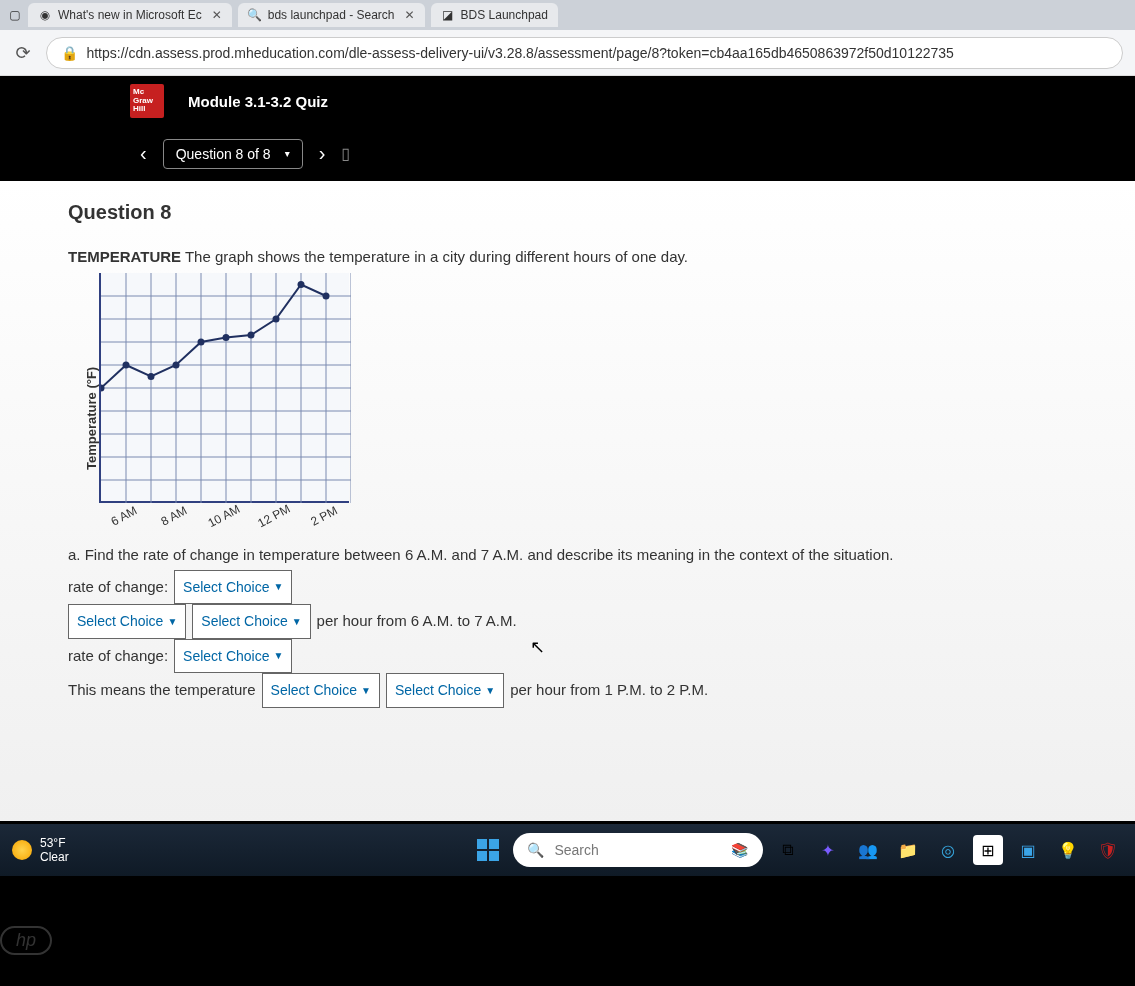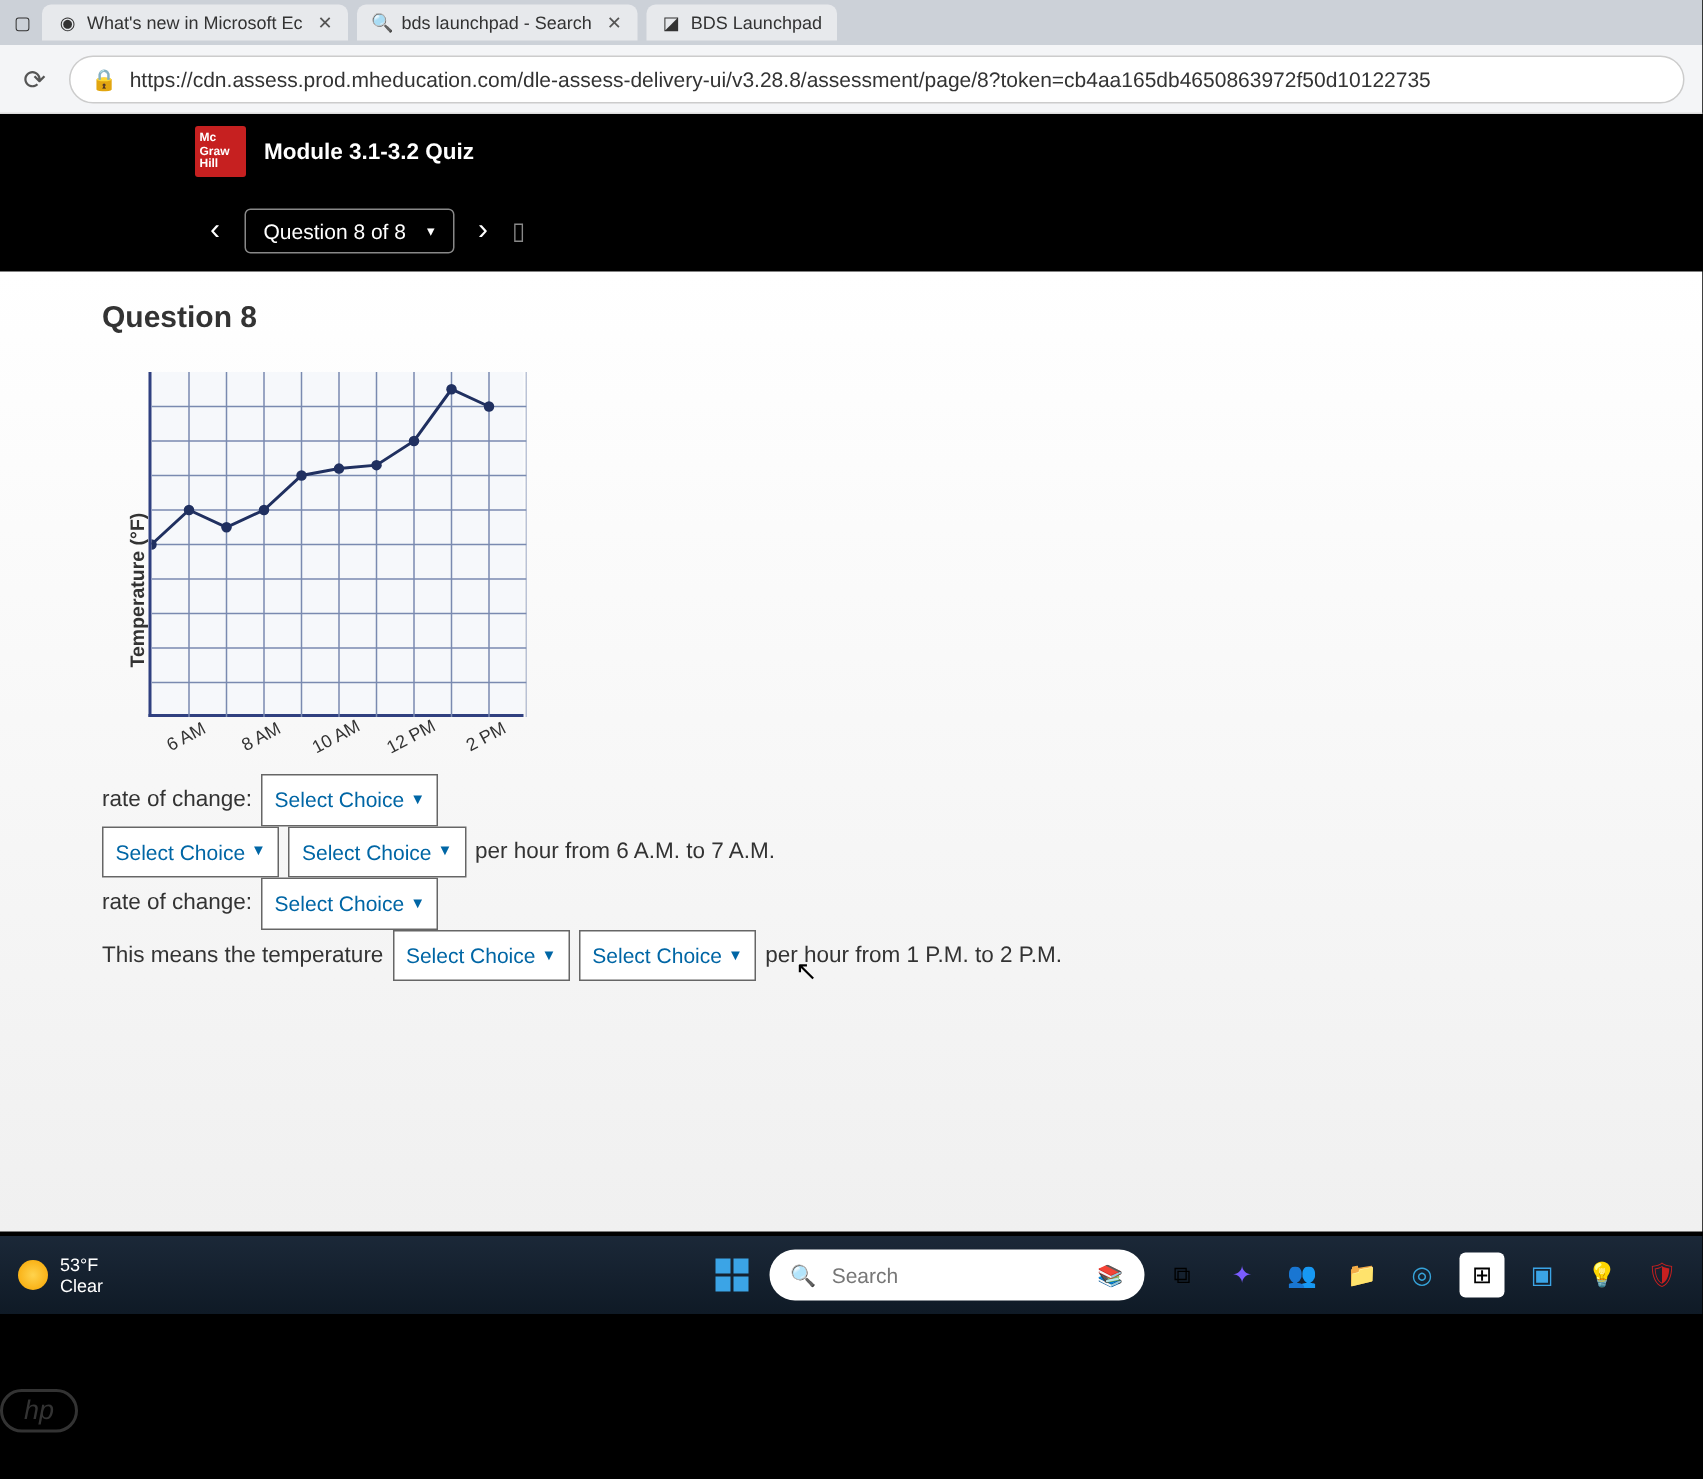--- a/index.html
+++ b/index.html
@@ -10,21 +10,21 @@
   .tabbar .tab { background:#e7e9ec; border-radius:6px 6px 0 0; padding:4px 10px; display:flex; align-items:center; gap:6px; height:24px; }
   .tabbar .tab .close { color:#555; font-size:12px; margin-left:4px; }
   .tabbar .ico { width:14px; height:14px; display:inline-flex; align-items:center; justify-content:center; }
   
   .addressbar { background:#f4f5f7; height:46px; display:flex; align-items:center; padding:0 12px; gap:12px; border-bottom:1px solid #ddd; }
   .addressbar .nav-ico { color:#555; font-size:18px; width:22px; text-align:center; }
   .omnibox { flex:1; background:#fff; border:1px solid #ccc; border-radius:20px; height:32px; display:flex; align-items:center; padding:0 14px; font-size:14px; color:#333; overflow:hidden; white-space:nowrap; }
   .omnibox .lock { margin-right:8px; color:#555; }
   
   
-  .app-header { background:#000; color:#fff; height:50px; display:flex; align-items:center; padding:0 24px 0 130px; gap:12px; font-size:15px; font-weight:bold; }
+  .app-header { background:#000; color:#fff; height:50px; display:flex; align-items:center; padding:0 24px 0 130px; gap:24px; font-size:15px; font-weight:bold; }
   .logo { width:34px; height:34px; background:#c62020; color:#fff; font-size:8px; line-height:1.1; display:flex; flex-direction:column; justify-content:center; padding:2px 3px; border-radius:2px; }
   
   .qnav { background:#000; color:#fff; height:55px; display:flex; align-items:center; padding:0 24px 0 140px; gap:16px; font-size:14px; }
   .qnav .arrow { font-size:20px; color:#fff; cursor:pointer; }
   .qnav .qbox { border:1px solid #888; border-radius:4px; padding:6px 12px; display:flex; align-items:center; gap:10px; }
   .qnav .qbox .caret { font-size:10px; margin-left:4px; }
   .qnav .bookmark { font-size:16px; color:#888; }
   
   
   .page { background:linear-gradient(#fff,#f0f0f0); min-height:640px; padding:20px 30px 30px 68px; color:#333; position:relative; }
@@ -110,20 +110,23 @@
   <div class="qbox">
     <span>Question 8 of 8</span>
     <span class="caret">▾</span>
   </div>
   <span class="arrow">›</span>
   <span class="bookmark">▯</span>
 </div>
 
 <div class="page">
   <div class="qtitle">Question 8</div>
+  <div class="prompt">
+    <b>TEMPERATURE</b><span> The graph shows the temperature in a city during different hours of one day.</span>
+  </div>
 
   <div class="chart-wrap">
     <div class="ylabel">Temperature (°F)</div>
     <div class="chart-col">
       <div class="yaxis-plot">
         <div class="plot">
           <svg width="250" height="230" viewBox="0 0 250 230">
             <g class="grid">
               <line x1="0" y1="23" x2="250" y2="23"></line>
                 <line x1="0" y1="46" x2="250" y2="46"></line>
@@ -165,20 +168,21 @@
         <span>6 AM</span>
           <span>8 AM</span>
           <span>10 AM</span>
           <span>12 PM</span>
           <span>2 PM</span>
       </div>
     </div>
   </div>
 
   <div class="qbody">
+    <div class="part">a. Find the rate of change in temperature between 6 A.M. and 7 A.M. and describe its meaning in the context of the situation.</div>
     <div class="row">
       <span>rate of change:</span>
       <span class="sel">
           <span>Select Choice</span>
           <span class="car">▼</span>
         </span>
     </div>
     <div class="row">
       <span class="sel">
           <span>Select Choice</span>

